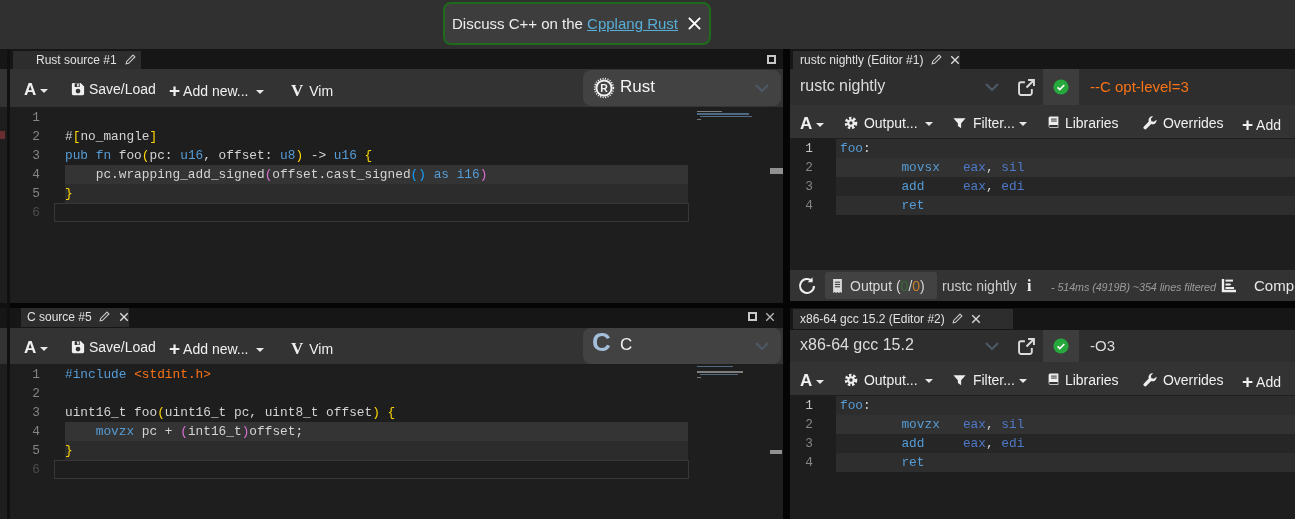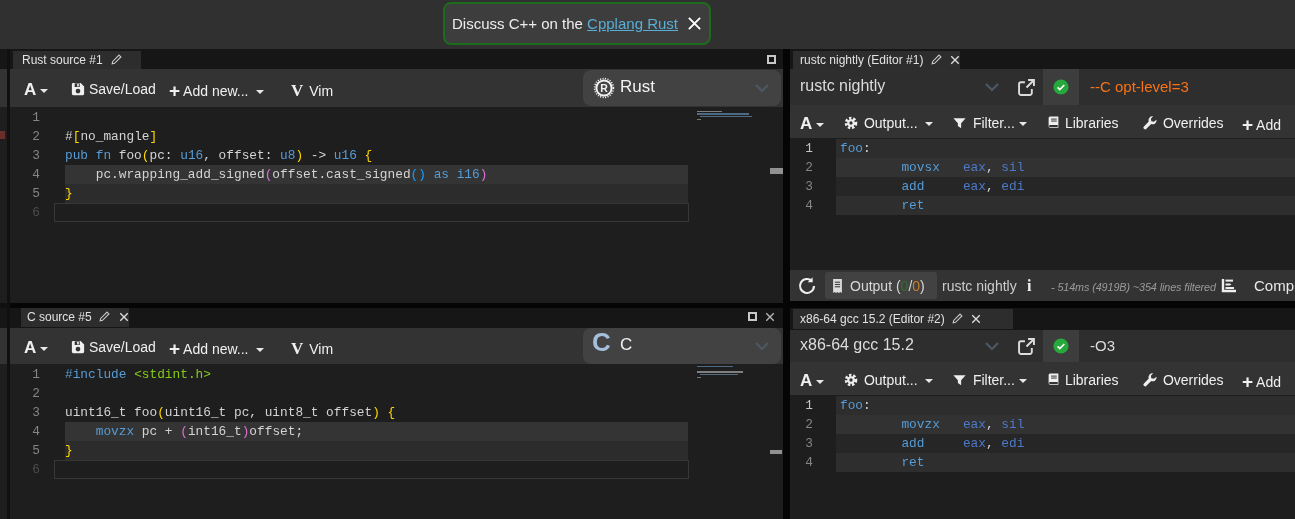--- a/index.html
+++ b/index.html
@@ -5,21 +5,21 @@
 html,body{margin:0;padding:0;background:#101010;}
 #root{position:relative;width:1295px;height:519px;overflow:hidden;background:#101010;
   font-family:"Liberation Sans",sans-serif;}
 .abs{position:absolute;}
 .mono{font-family:"Liberation Mono",monospace;font-size:12.8px;line-height:19px;white-space:pre;color:#d4d4d4;}
 .num{font-family:"Liberation Mono",monospace;font-size:12.8px;line-height:19px;color:#858585;text-align:right;}
 .tb{background:#333333;}
 .ed{background:#1e1e1e;}
 .tab{background:#2d2d2d;color:#e2e2e2;font-size:12px;line-height:19px;white-space:nowrap;overflow:hidden;}
 .kb{color:#569cd6}.br1{color:#ffd700}.br2{color:#da70d6}.br3{color:#179fff}
-.st{color:#84cc16}.tx{color:#d4d4d4}.rg{color:#4e79c8}
+.st{color:#f97316}.tx{color:#d4d4d4}.rg{color:#4e79c8}
 .ui{color:#f0f0f0;font-size:14px;}
 .caret{display:inline-block;width:0;height:0;border-left:4px solid transparent;border-right:4px solid transparent;border-top:4.5px solid #e8e8e8;vertical-align:middle;}
 </style>
 </head>
 <body>
 <div id="root">
 
 <div class="abs" style="left:0;top:0;width:1295px;height:49px;background:#303030;"></div>
 <div class="abs" style="left:443px;top:2px;width:264px;height:39px;background:#3d3d3d;border:2px solid #1d6b1d;border-radius:8px;display:flex;align-items:center;justify-content:center;color:#ededed;font-size:15px;">
   <span>Discuss C++ on the&nbsp;</span>
@@ -32,21 +32,21 @@
 <div class="abs" style="left:0;top:49px;width:7px;height:20px;background:#161616;"></div>
 <div class="abs tb" style="left:0;top:69px;width:7px;height:38px;"></div>
 <div class="abs ed" style="left:0;top:107px;width:7px;height:196px;"></div>
 <div class="abs" style="left:0;top:131px;width:5px;height:8px;background:#6a2d2d;"></div>
 <div class="abs" style="left:0;top:308px;width:7px;height:20px;background:#161616;color:#bbb;font-size:12px;line-height:20px;"><span style="margin-left:-6px;">×</span></div>
 <div class="abs tb" style="left:0;top:328px;width:7px;height:36px;"></div>
 <div class="abs ed" style="left:0;top:364px;width:7px;height:155px;"></div>
 
 <div class="abs" style="left:10px;top:49px;width:773px;height:20px;background:#161616;"></div>
 <div class="abs tab" style="left:13px;top:51px;width:128px;height:18px;">
-  <span style="margin-left:9px;">Rust source #1</span>
+  <span style="margin-left:23px;">Rust source #1</span>
   <svg width="11" height="11" viewBox="0 0 16 16" style="margin-left:5px;vertical-align:-1px;">
         <path d="M11.7 1.6l2.7 2.7-9.2 9.2-3.5.8.8-3.5z" fill="none" stroke="#ccc" stroke-width="1.6"></path>
       </svg>
 </div>
 <svg class="abs" width="9" height="9" viewBox="0 0 9 9" style="left:767px;top:55px;">
       <rect x="1" y="1" width="7" height="7" fill="none" stroke="#c8c8c8" stroke-width="2"></rect>
     </svg>
 
 <div class="abs tb" style="left:10px;top:69px;width:773px;height:38px;"></div>
 <div class="abs ui" style="left:24px;top:80px;"><b style="font-size:17px;">A</b>&nbsp;<span class="caret"></span></div>

